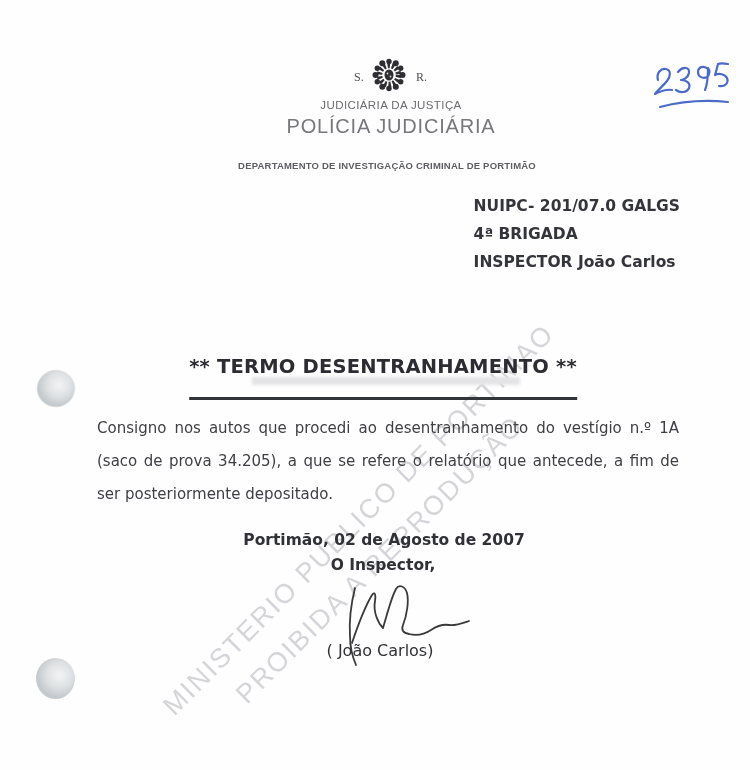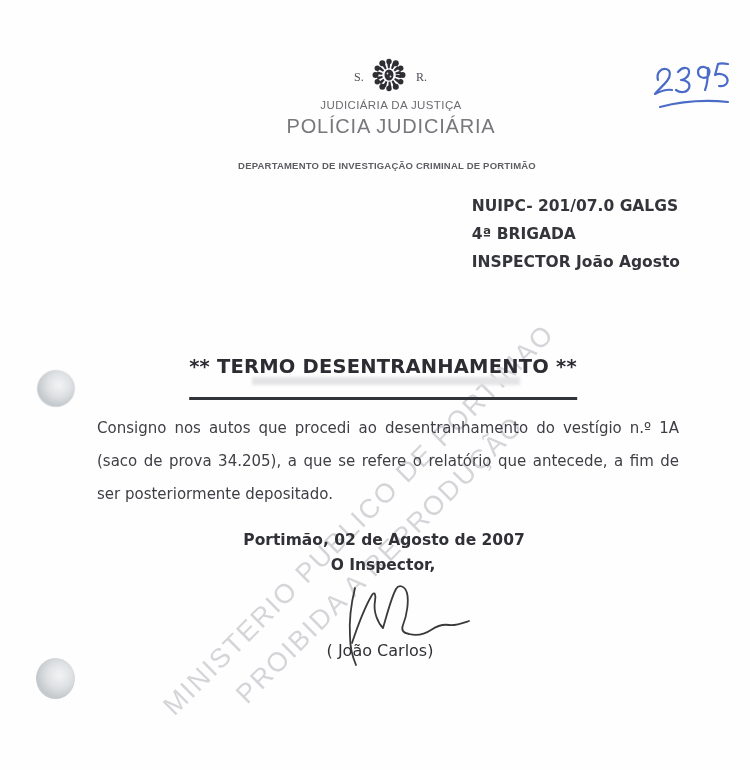--- a/index.html
+++ b/index.html
@@ -132,21 +132,21 @@
   </svg>
   <span class="seal-label seal-right">R.</span>
 
   <div class="ministry">JUDICIÁRIA DA JUSTIÇA</div>
   <div class="organization">POLÍCIA JUDICIÁRIA</div>
   <div class="department">DEPARTAMENTO DE INVESTIGAÇÃO CRIMINAL DE PORTIMÃO</div>
 
   <div class="case-block">
     <div>NUIPC- 201/07.0 GALGS</div>
     <div>4ª BRIGADA</div>
-    <div>INSPECTOR João Agosto</div>
+    <div>INSPECTOR João Carlos</div>
   </div>
 
   <div class="doc-title">** TERMO DESENTRANHAMENTO **</div>
 
   <div class="body-text">
     <div class="jline">Consigno nos autos que procedi ao desentranhamento do vestígio n.º 1A</div>
     <div class="jline">(saco de prova 34.205), a que se refere o relatório que antecede, a fim de</div>
     <div>ser posteriormente depositado.</div>
   </div>
 

